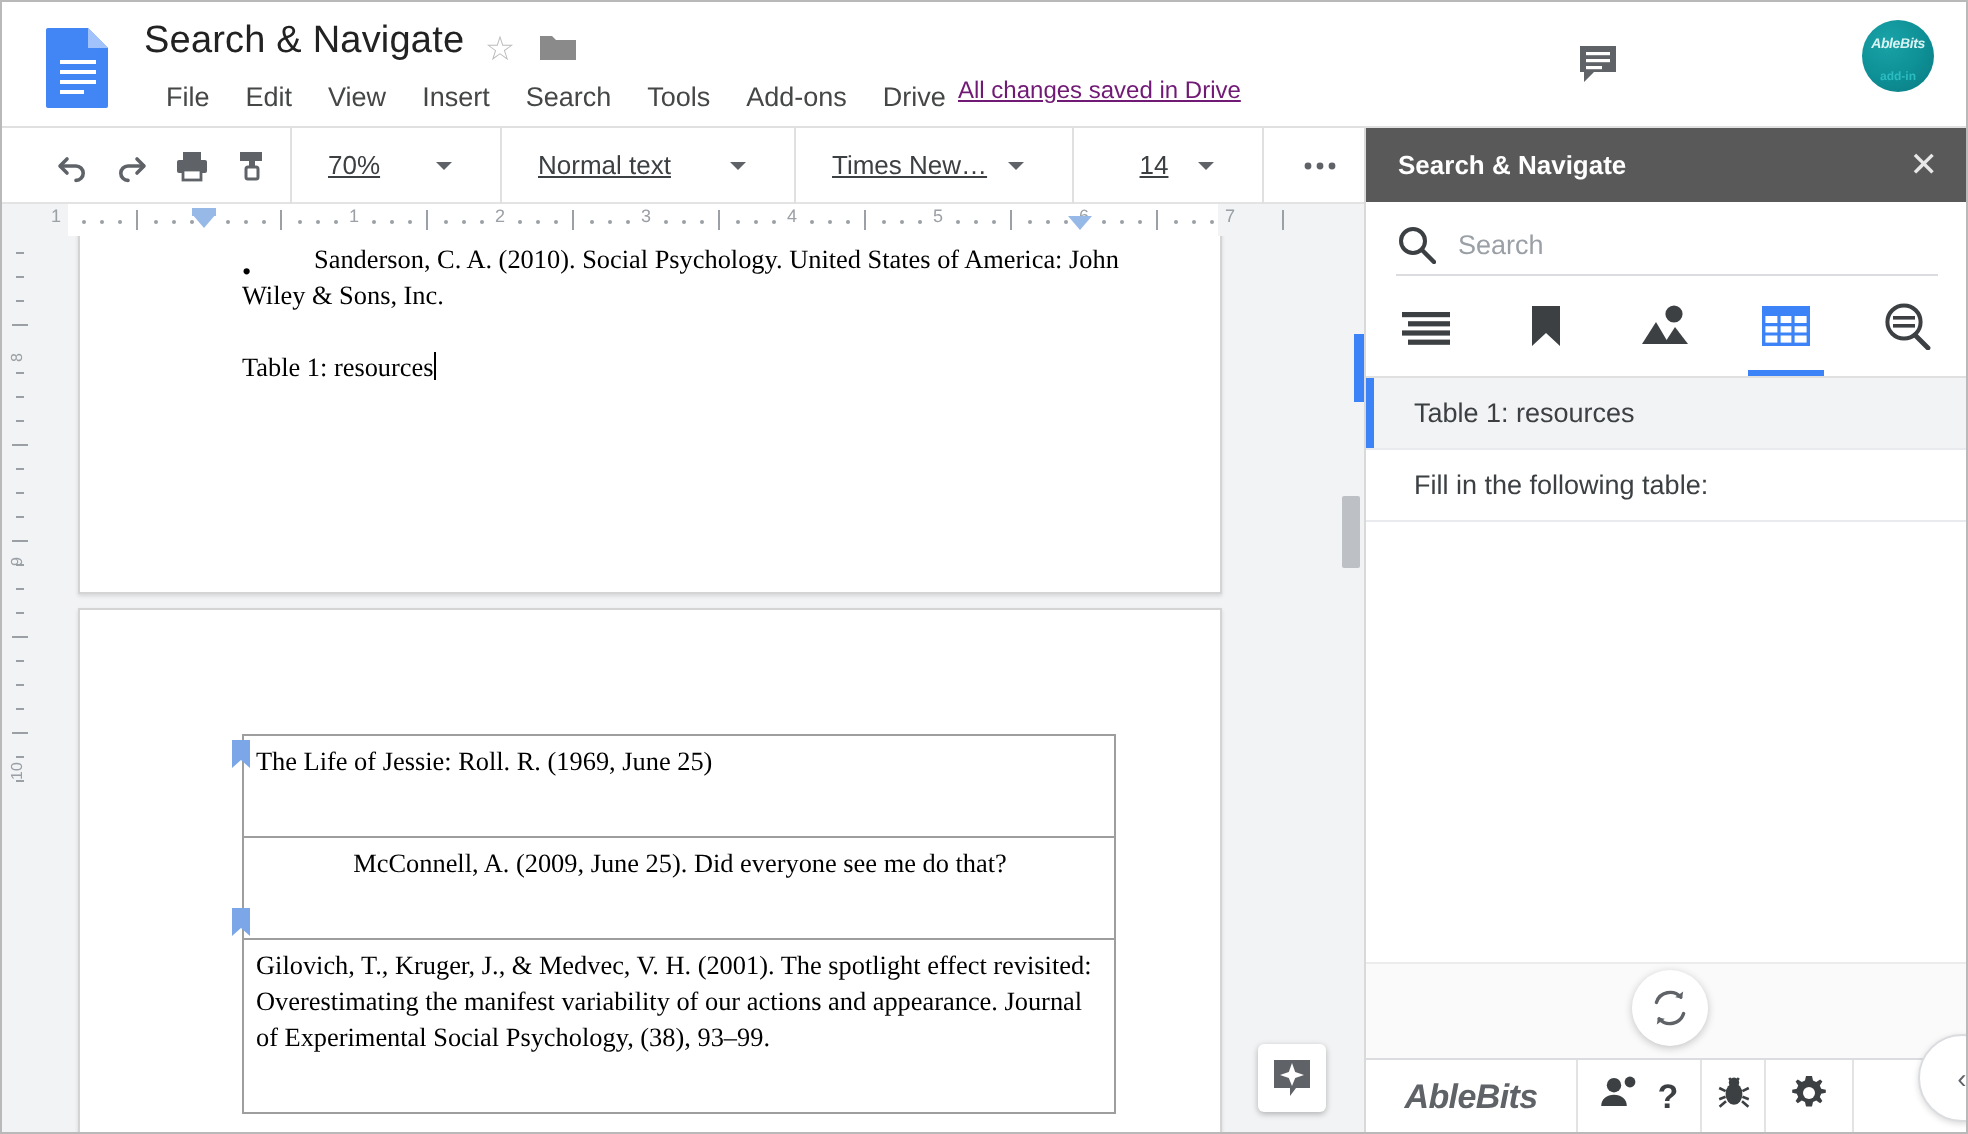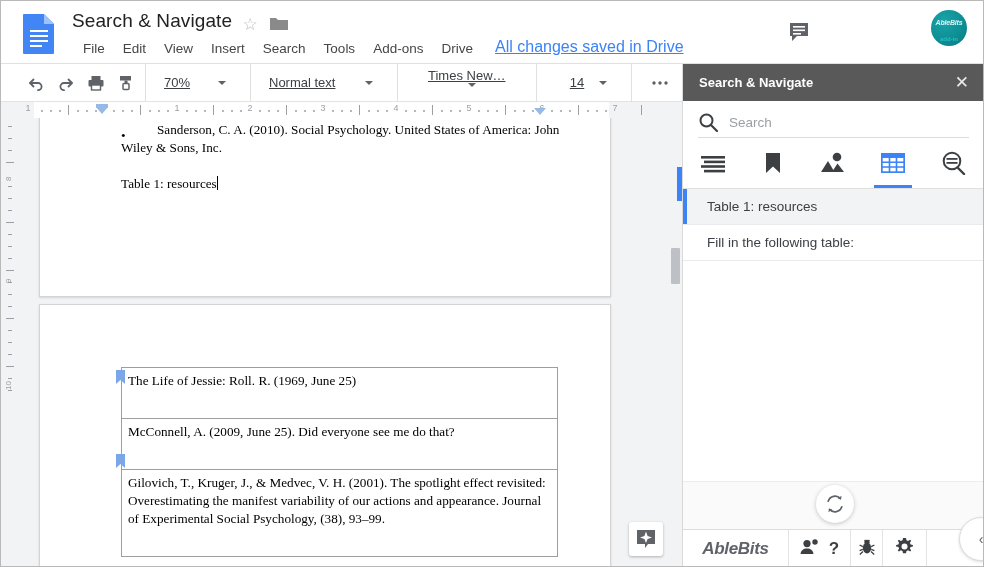--- a/index.html
+++ b/index.html
@@ -72,25 +72,24 @@
   .menubar .mi {
     font-size: 13.5px;
     color: #444746;
     padding: 0 9px;
     cursor: default;
     white-space: nowrap;
   }
   .saved-state {
     position: absolute;
     left: 478px; top: 37px;
-    font-size: 16px;
-    color: #3b82f6;
+    font-size: 12px;
+    color: #701a75;
     text-decoration: underline;
     white-space: nowrap;
-    margin-left: 16px;
   }
   .comment-icon {
     position: absolute;
     left: 788px; top: 21px;
     width: 22px; height: 20px;
   }
   .share-btn {
     position: absolute;
     left: 828px; top: 17px;
     height: 31px;
@@ -640,21 +639,21 @@
     </div>
 
     <div class="tb-group" style="padding:0 8px 0 10px;">
       <div class="tb-sel" style="width:120px; padding-left:8px;">
         <span class="sel-txt" style="width:96px;">Normal text</span>
         <span class="caret"></span>
       </div>
     </div>
 
     <div class="tb-group" style="padding:0 8px 0 10px;">
-      <div class="tb-sel" style="width:112px; padding-left:8px;flex-direction:column;">
+      <div class="tb-sel" style="width:112px; padding-left:8px;">
         <span class="sel-txt" style="width:88px;">Times New…</span>
         <span class="caret"></span>
       </div>
     </div>
 
     <div class="tb-group" style="padding:0 8px 0 12px;">
       <div class="tb-sel" style="width:68px; padding-left:6px;text-align:center;">
         <span class="sel-txt" style="width:44px;">14</span>
         <span class="caret"></span>
       </div>
@@ -801,21 +800,21 @@
       </div>
     </div>
 
     <div class="page page2">
       <table class="doc-table" style="left:81px; top:62px; width:437px;">
         <tbody>
             <tr>
           <td style="height:42px;"><span>The Life of Jessie: Roll. R. (1969, June 25)</span></td>
         </tr>
         <tr>
-          <td style="height:42px;"><span>McConnell, A. (2009, June 25). Did everyone see me do that?</span></td>
+          <td style="height:42px;text-align:center;"><span>McConnell, A. (2009, June 25). Did everyone see me do that?</span></td>
         </tr>
         <tr>
           <td style="height:78px;"><span>Gilovich, T., Kruger, J., &amp; Medvec, V. H. (2001). The spotlight effect revisited: Overestimating the manifest variability of our actions and appearance. Journal of Experimental Social Psychology, (38), 93–99.</span></td>
         </tr>
       </tbody>
         </table>
 
       <div class="bm-flag" style="left:76px; top:65px;">
         <svg width="10" height="14" viewBox="0 0 10 14">
             <path d="M0 0 h9 v14 l-4.5 -4 L0 14 z" fill="#7ba7e8"></path>

